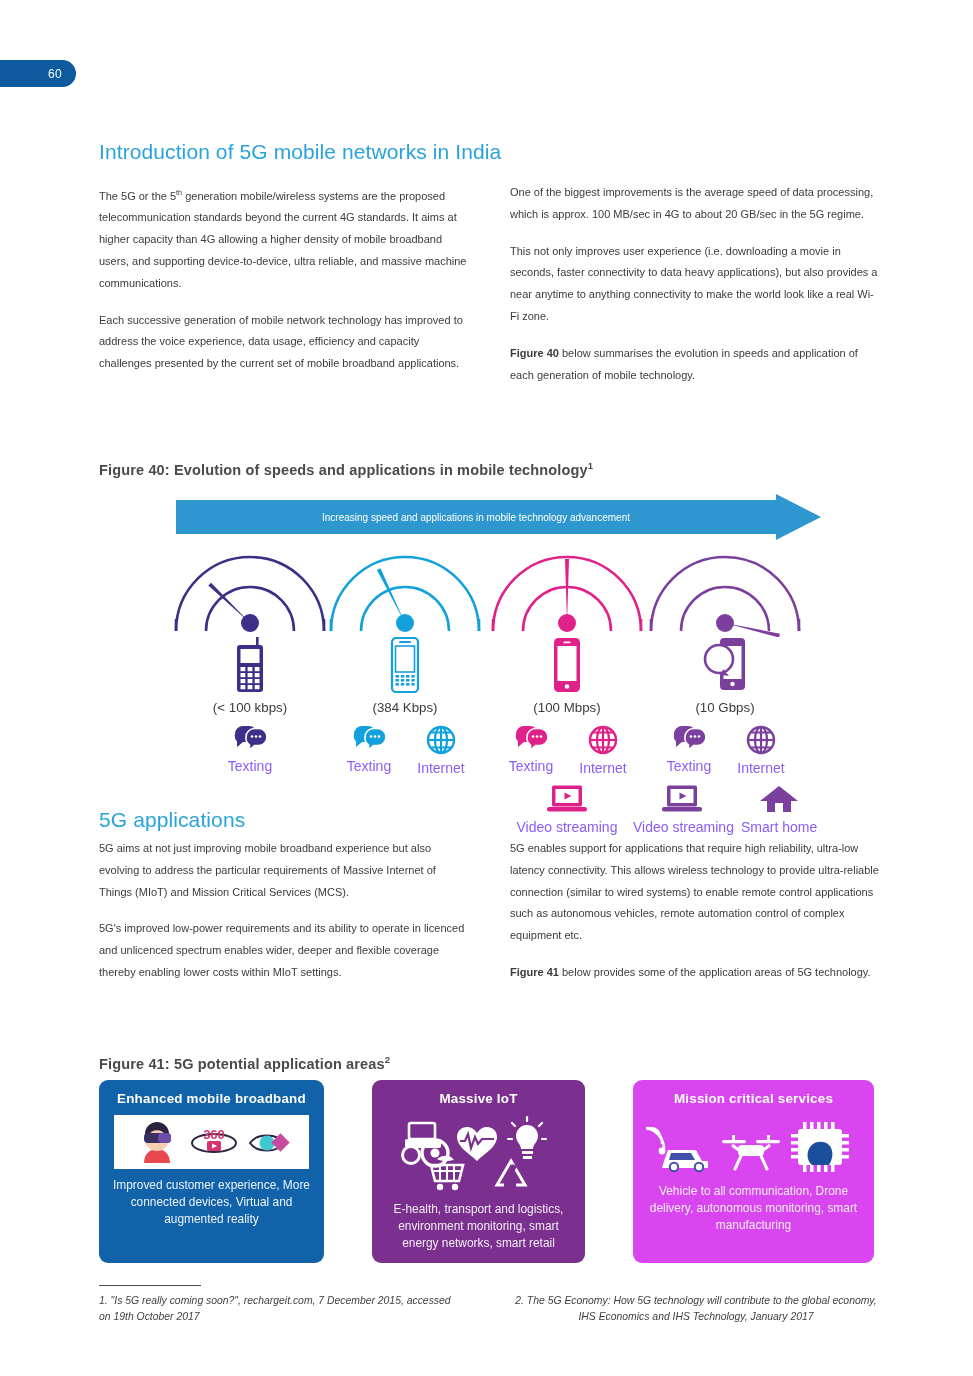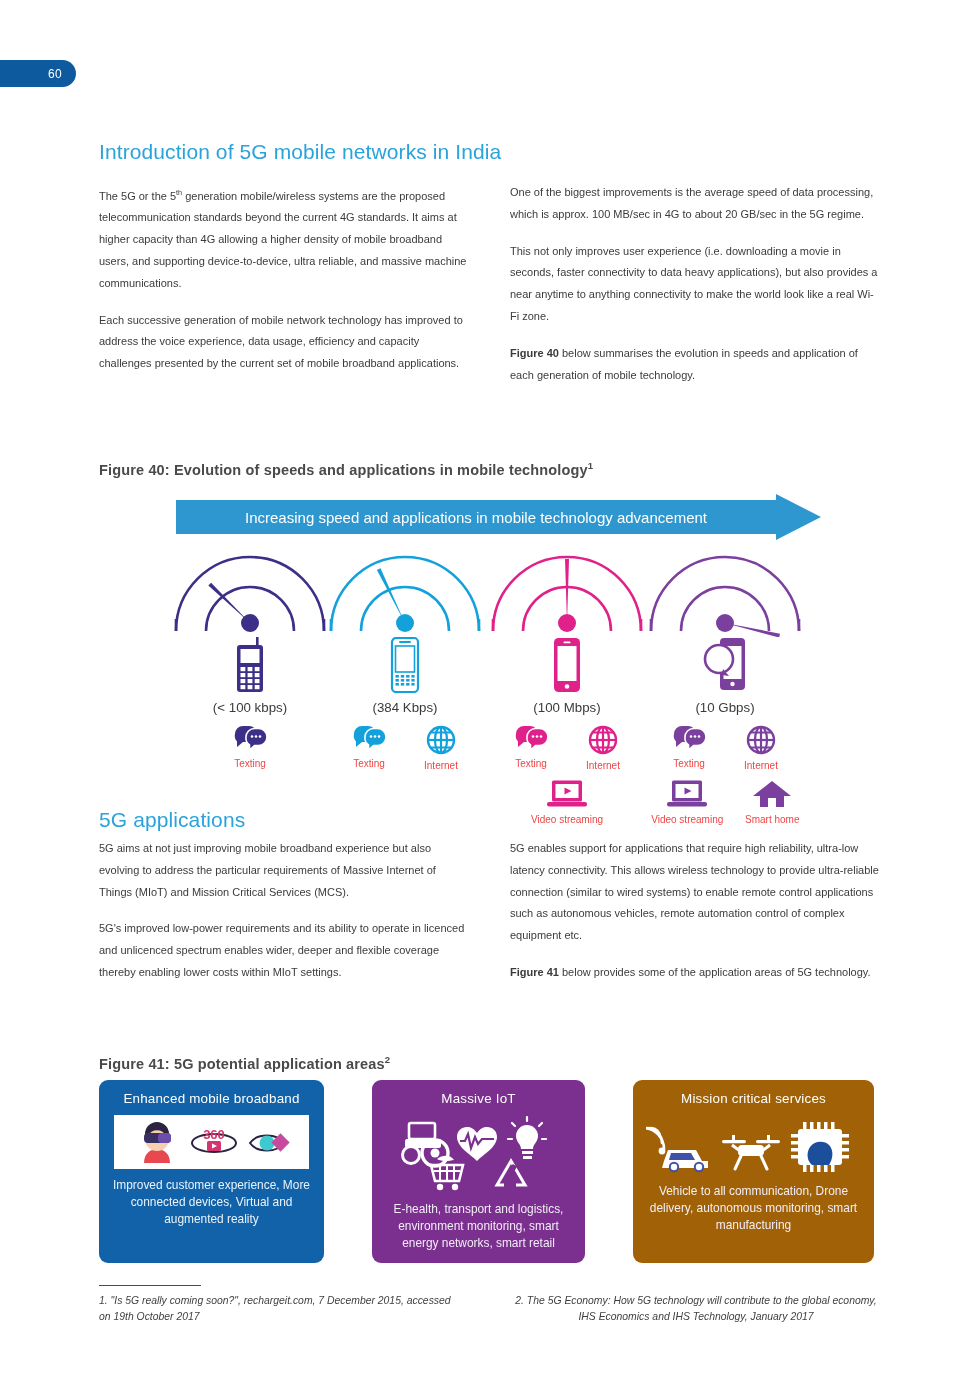--- a/index.html
+++ b/index.html
@@ -53,48 +53,48 @@
   }
   #cap40 { top: 460px; }
   #cap41 { top: 1054px; }
 
   
   .banner { position: absolute; left: 176px; top: 494px; width: 645px; height: 46px; }
   .banner svg { display: block; }
   .banner-label {
     position: absolute; left: 0; top: 0; width: 600px; height: 46px;
     display: flex; align-items: center; justify-content: center;
-    color: #ffffff; font-size: 15px;
+    color: #ffffff; font-size: 10px;
   }
 
   
   .gauges { position: absolute; left: 170px; top: 545px; width: 660px; height: 270px; }
   .gauge-col { position: absolute; width: 160px; text-align: center; }
   .gc0 { left: 0px;   top: 0; }
   .gc1 { left: 155px; top: 0; }
   .gc2 { left: 317px; top: 0; }
   .gc3 { left: 475px; top: 0; }
   .speed-label { font-size: 13.3px; color: #3b3b3b; margin-top: 3px; }
 
   .apps-row { display: flex; justify-content: center; gap: 10px; margin-top: 10px; }
   .app { width: 62px; text-align: center; }
-  .app-label { font-size: 10px; color: #ef4444; margin-top: 1px; white-space: nowrap; }
+  .app-label { font-size: 14px; color: #8b5cf6; margin-top: 1px; white-space: nowrap; }
   .apps-row2 { display: flex; justify-content: center; gap: 10px; margin-top: 8px; }
 
   
   .cards { position: absolute; left: 99px; top: 1080px; width: 775px; height: 185px; }
   .card {
     position: absolute; top: 0; height: 183px;
     border-radius: 9px; color: #ffffff;
     display: flex; flex-direction: column; align-items: center;
   }
   #card-embb { left: 0px;   width: 225px; background: #1162a8; }
   #card-miot { left: 273px; width: 213px; background: #7b2f8e; }
-  #card-mcs  { left: 534px; width: 241px; background: #a16207; }
-  .card-title { font-size: 13.4px; font-weight: normal; margin-top: 11px; letter-spacing: .2px; }
+  #card-mcs  { left: 534px; width: 241px; background: #d946ef; }
+  .card-title { font-size: 13.4px; font-weight: bold; margin-top: 11px; letter-spacing: .2px; }
   .card-art {
     margin-top: 9px; display: flex; align-items: center; justify-content: center;
   }
   #card-embb .card-art { background: #ffffff; width: 195px; height: 54px; }
   .card-desc {
     font-size: 11.9px; line-height: 17px; text-align: center;
     margin-top: 8px; padding: 0 10px; color: #f2eef6;
   }
   #card-embb .card-desc { color: #eaf3fb; }
 

